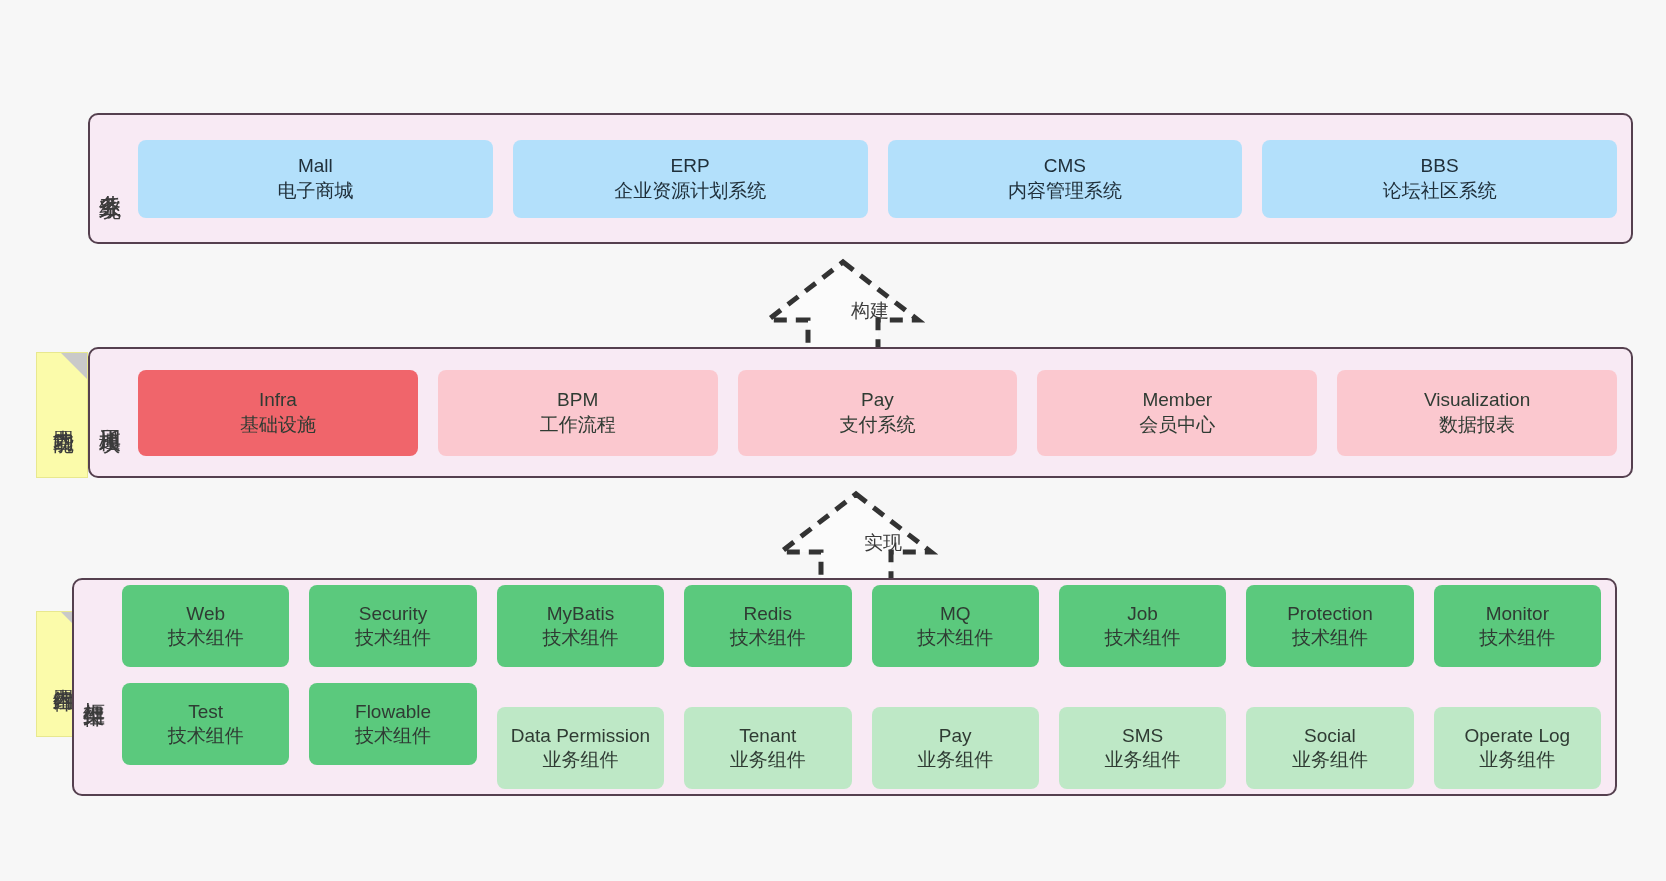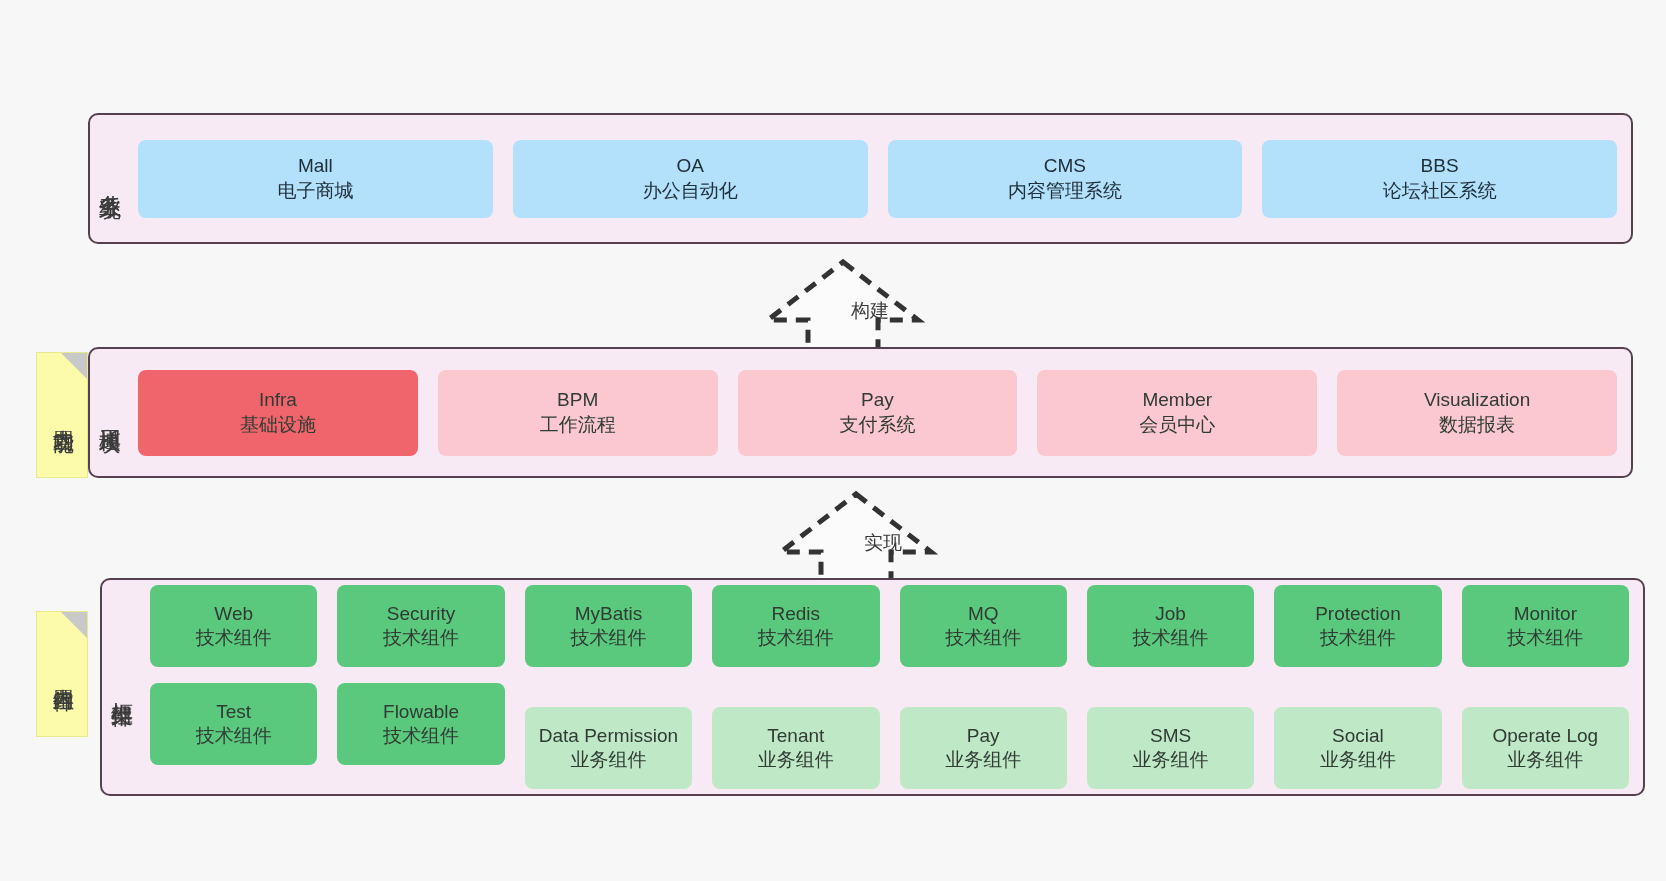--- a/index.html
+++ b/index.html
@@ -141,22 +141,22 @@
 
   <div class="layer layer-biz" style="left:88px; top:113px; width:1545px; height:131px;">
     <div class="layer-title">业务系统</div>
     <div class="layer-body">
       <div class="row">
         <div class="cell c-blue">
           <span class="t1">Mall</span>
           <span class="t2">电子商城</span>
         </div>
         <div class="cell c-blue">
-          <span class="t1">OA</span>
-          <span class="t2">办公自动化</span>
+          <span class="t1">ERP</span>
+          <span class="t2">企业资源计划系统</span>
         </div>
         <div class="cell c-blue">
           <span class="t1">CMS</span>
           <span class="t2">内容管理系统</span>
         </div>
         <div class="cell c-blue">
           <span class="t1">BBS</span>
           <span class="t2">论坛社区系统</span>
         </div>
       </div>
@@ -208,21 +208,21 @@
       <polygon points="95,4 170,62 130,62 130,92 60,92 60,62 20,62" transform="translate(-7,0)" fill="#fbfbfb" stroke="#333333" stroke-width="5" stroke-dasharray="13,9" stroke-linejoin="miter"></polygon>
     </svg>
     <div class="arrow-label" style="left:62px; top:40px;">实现</div>
   </div>
 
   <div class="note" style="left:36px; top:611px; width:52px; height:126px;">
     <span class="note-fold"></span>
     <span>内置组件</span>
   </div>
 
-  <div class="layer layer-frame" style="left:100px; top:578px; width:1545px; height:218px;">
+  <div class="layer layer-frame" style="left:72px; top:578px; width:1545px; height:218px;">
     <div class="layer-title">框架组件</div>
     <div class="layer-body">
       <div class="row">
         <div class="cell c-green">
           <span class="t1">Web</span>
           <span class="t2">技术组件</span>
         </div>
         <div class="cell c-green">
           <span class="t1">Security</span>
           <span class="t2">技术组件</span>

